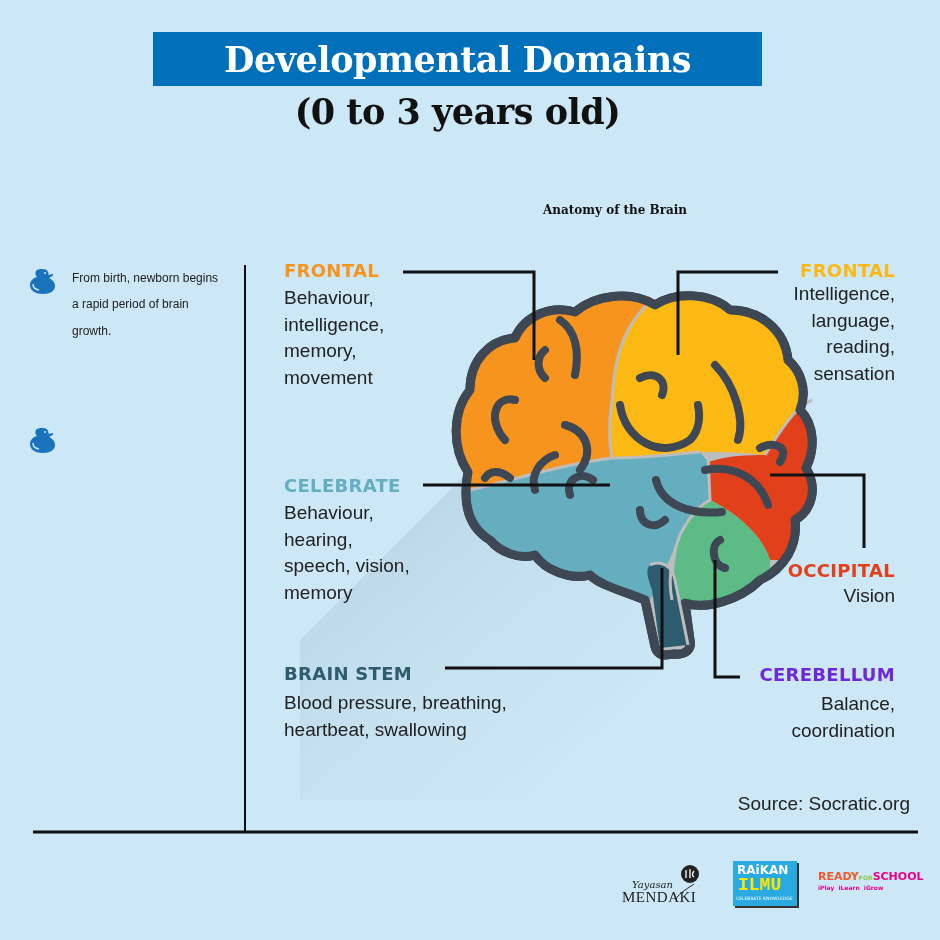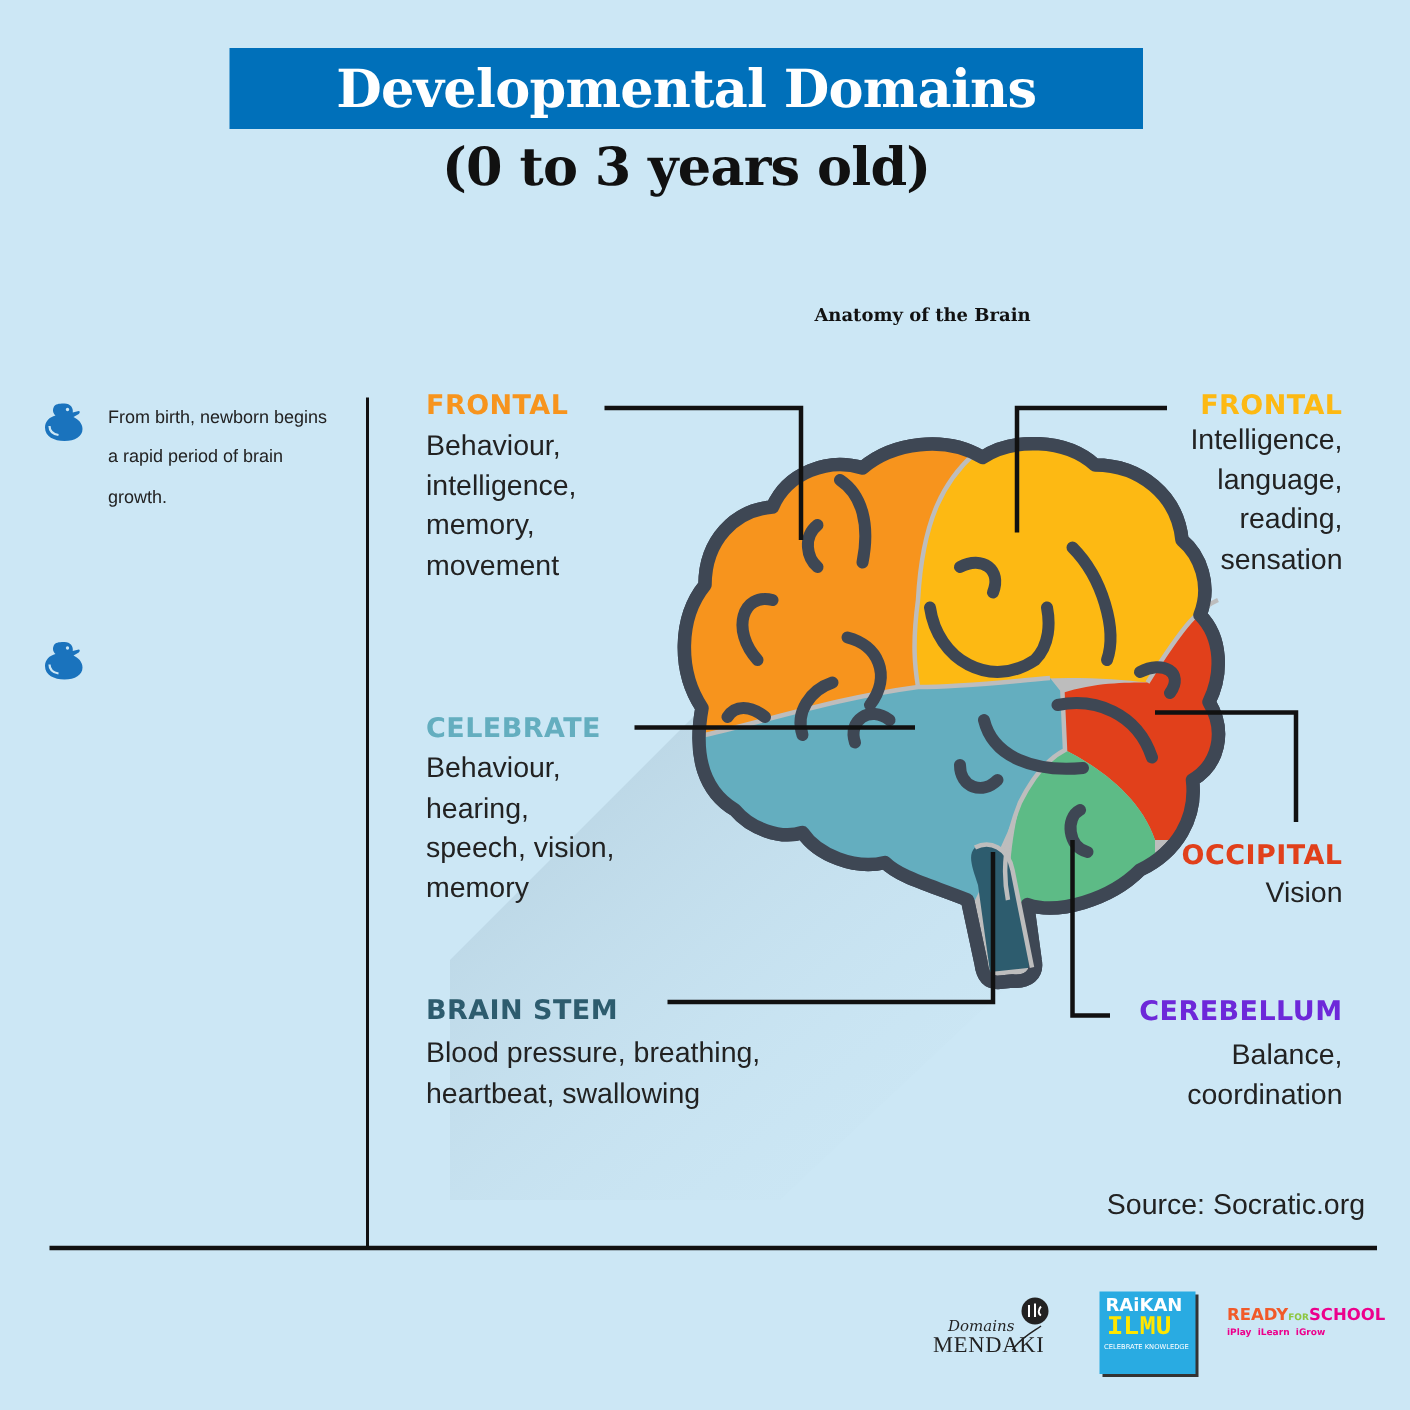--- a/index.html
+++ b/index.html
@@ -195,25 +195,25 @@
 </div>
 
 <div class="abs source">Source: Socratic.org</div>
 
 <div class="logo" style="left:620px; top:862px; width:95px; height:50px;">
   <svg width="95" height="50" viewBox="0 0 95 50" style="position:absolute;left:0;top:0;">
     <circle cx="70" cy="12" r="9" fill="#222"></circle>
     <path d="M66 8 l0 8 M70 7 l0 9 M74 9 c-2 2 -2 5 0 6" stroke="#fff" stroke-width="1.3" fill="none"></path>
     <path d="M55 38 C60 30 70 25 74 22" stroke="#222" stroke-width="1" fill="none"></path>
   </svg>
-  <div style="position:absolute; left:12px; top:17px; font-family:'DejaVu Serif',serif; font-style:italic; font-size:10px; color:#222;">Domains</div>
+  <div style="position:absolute; left:12px; top:17px; font-family:'DejaVu Serif',serif; font-style:italic; font-size:10px; color:#222;">Yayasan</div>
   <div style="position:absolute; left:2px; top:27px; font-family:'Liberation Serif',serif; font-size:15px; letter-spacing:0.5px; color:#222;">MENDAKI</div>
 </div>
 
-<div class="logo" style="left:733px; top:861px; width:64px; height:55px; background:#29ABE2; box-shadow: 2px 2px 0 #333;">
+<div class="logo" style="left:733px; top:861px; width:64px; height:45px; background:#29ABE2; box-shadow: 2px 2px 0 #333;">
   <div style="position:absolute; left:4px; top:2px; font-family:'DejaVu Sans',sans-serif; font-weight:bold; font-size:12px; color:#fff;">RAiKAN</div>
   <div style="position:absolute; left:5px; top:14px; font-family:Liberation Mono, monospace; font-weight:bold; font-size:18px; color:#FFE600; line-height:20px;">ILMU</div>
   <div style="position:absolute; left:3px; top:35px; font-family:'DejaVu Sans',sans-serif; font-size:4.5px; color:#fff; white-space:nowrap;">CELEBRATE KNOWLEDGE</div>
 </div>
 
 <div class="logo" style="left:818px; top:870px; width:100px; height:30px;">
   <div style="font-family:'DejaVu Sans',sans-serif; font-weight:bold; font-size:11px; white-space:nowrap; line-height:13px;">
     <span style="color:#F15A29;">READY</span><span style="color:#8DC63F; font-size:6px;">FOR</span><span style="color:#EC008C;">SCHOOL</span>
   </div>
   <div style="font-family:'DejaVu Sans',sans-serif; font-weight:bold; font-size:6px; color:#EC008C; white-space:pre;">iPlay  iLearn  iGrow</div>

